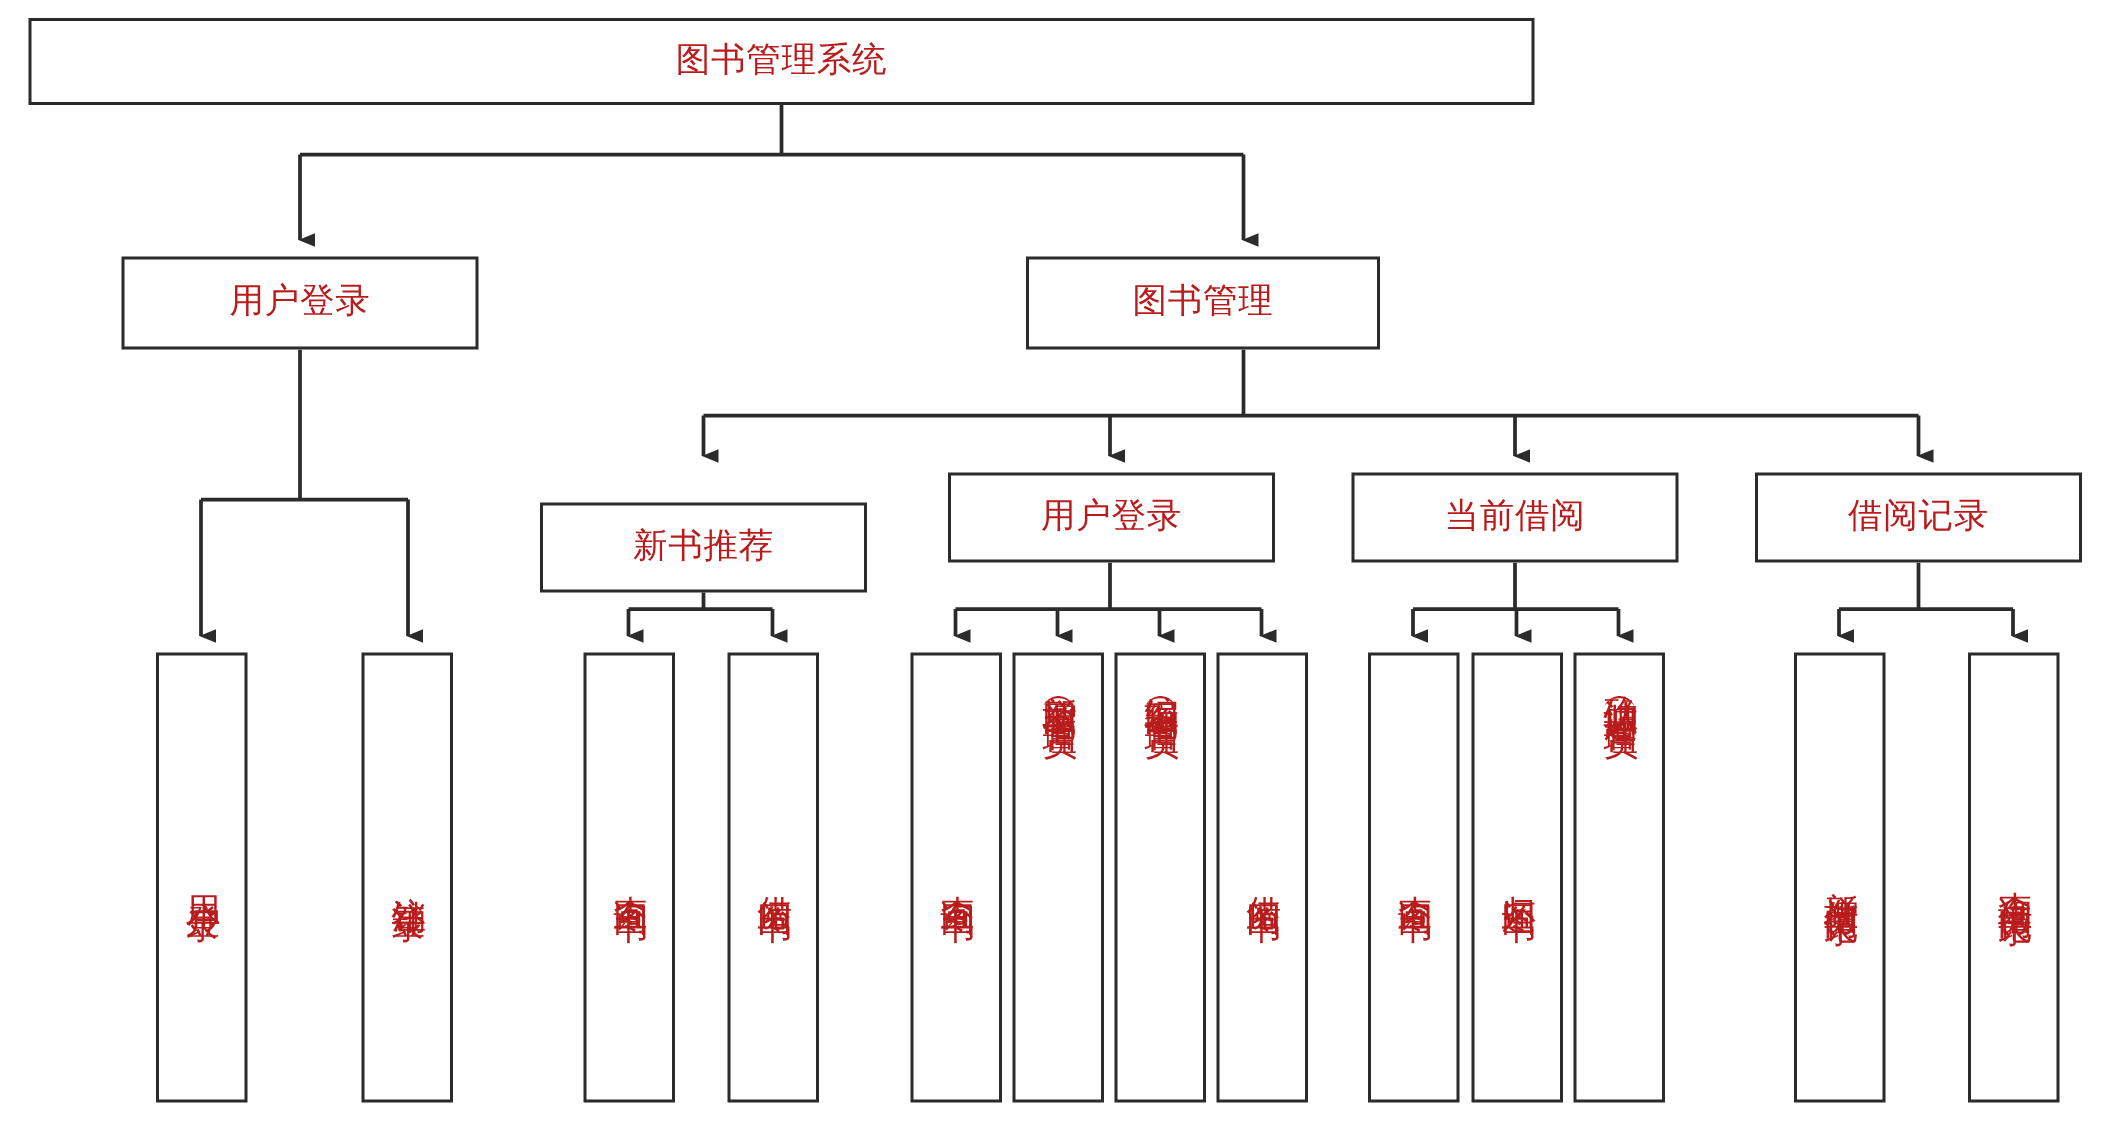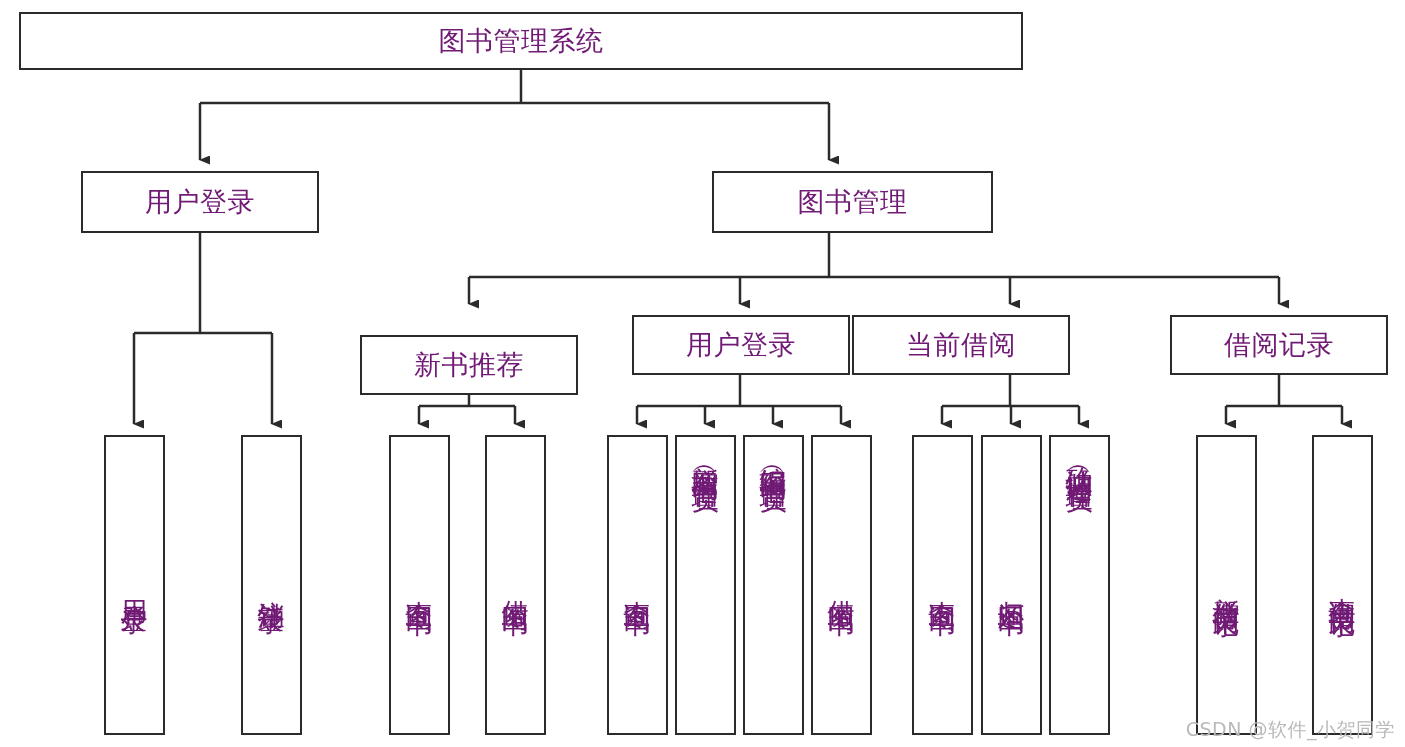--- a/index.html
+++ b/index.html
@@ -28,22 +28,22 @@
     position: absolute;
     box-sizing: border-box;
     border: 2.5px solid #2b2b2b;
     background: #ffffff;
     display: flex;
     align-items: center;
     justify-content: center;
     overflow: hidden;
   }
   .node-label {
-    font-size: 27px;
-    color: #701a75;
+    font-size: 23px;
+    color: #b91c1c;
     line-height: 1.12;
     letter-spacing: 0.5px;
     white-space: nowrap;
     text-align: left;
   }
   .node-box.vertical .node-label {
     writing-mode: vertical-rl;
     text-orientation: upright;
     letter-spacing: 3px;
     line-height: 1;
@@ -113,30 +113,30 @@
         <line x1="1342" y1="406" x2="1342" y2="424" stroke="#2b2b2b" stroke-width="2.5" marker-end="url(#arrowhead)"></line>
       </g>
   </svg>
   <div id="node-layer">
       <div class="node-box" style="left: 19px; top: 12px; width: 1004px; height: 58px;">
         <span class="node-label">图书管理系统</span>
       </div>
       <div class="node-box" style="left: 81px; top: 171px; width: 238px; height: 62px;">
         <span class="node-label">用户登录</span>
       </div>
-      <div class="node-box" style="left: 712px; top: 171px; width: 281px; height: 62px;">
+      <div class="node-box" style="left: 684px; top: 171px; width: 236px; height: 62px;">
         <span class="node-label">图书管理</span>
       </div>
       <div class="node-box" style="left: 360px; top: 315px; width: 218px; height: 60px; margin-top: 20px;">
         <span class="node-label">新书推荐</span>
       </div>
       <div class="node-box" style="left: 632px; top: 315px; width: 218px; height: 60px;">
         <span class="node-label">用户登录</span>
       </div>
-      <div class="node-box" style="left: 852px; top: 315px; width: 218px; height: 60px;">
+      <div class="node-box" style="left: 901px; top: 315px; width: 218px; height: 60px;">
         <span class="node-label">当前借阅</span>
       </div>
       <div class="node-box" style="left: 1170px; top: 315px; width: 218px; height: 60px;">
         <span class="node-label">借阅记录</span>
       </div>
       <div class="node-box vertical centered" style="left: 104px; top: 435px; width: 61px; height: 300px;">
         <span class="node-label">用户登录</span>
       </div>
       <div class="node-box vertical centered" style="left: 241px; top: 435px; width: 61px; height: 300px;">
         <span class="node-label">注销登录</span>
@@ -168,14 +168,13 @@
       <div class="node-box vertical" style="left: 1049px; top: 435px; width: 61px; height: 300px;">
         <span class="node-label">确认归还（管理员）</span>
       </div>
       <div class="node-box vertical centered" style="left: 1196px; top: 435px; width: 61px; height: 300px;">
         <span class="node-label">新增借阅记录</span>
       </div>
       <div class="node-box vertical centered" style="left: 1312px; top: 435px; width: 61px; height: 300px;">
         <span class="node-label">查询借阅记录</span>
       </div>
     </div>
-  <div class="watermark">CSDN @软件_小贺同学</div>
 </div>
 
 </body></html>

